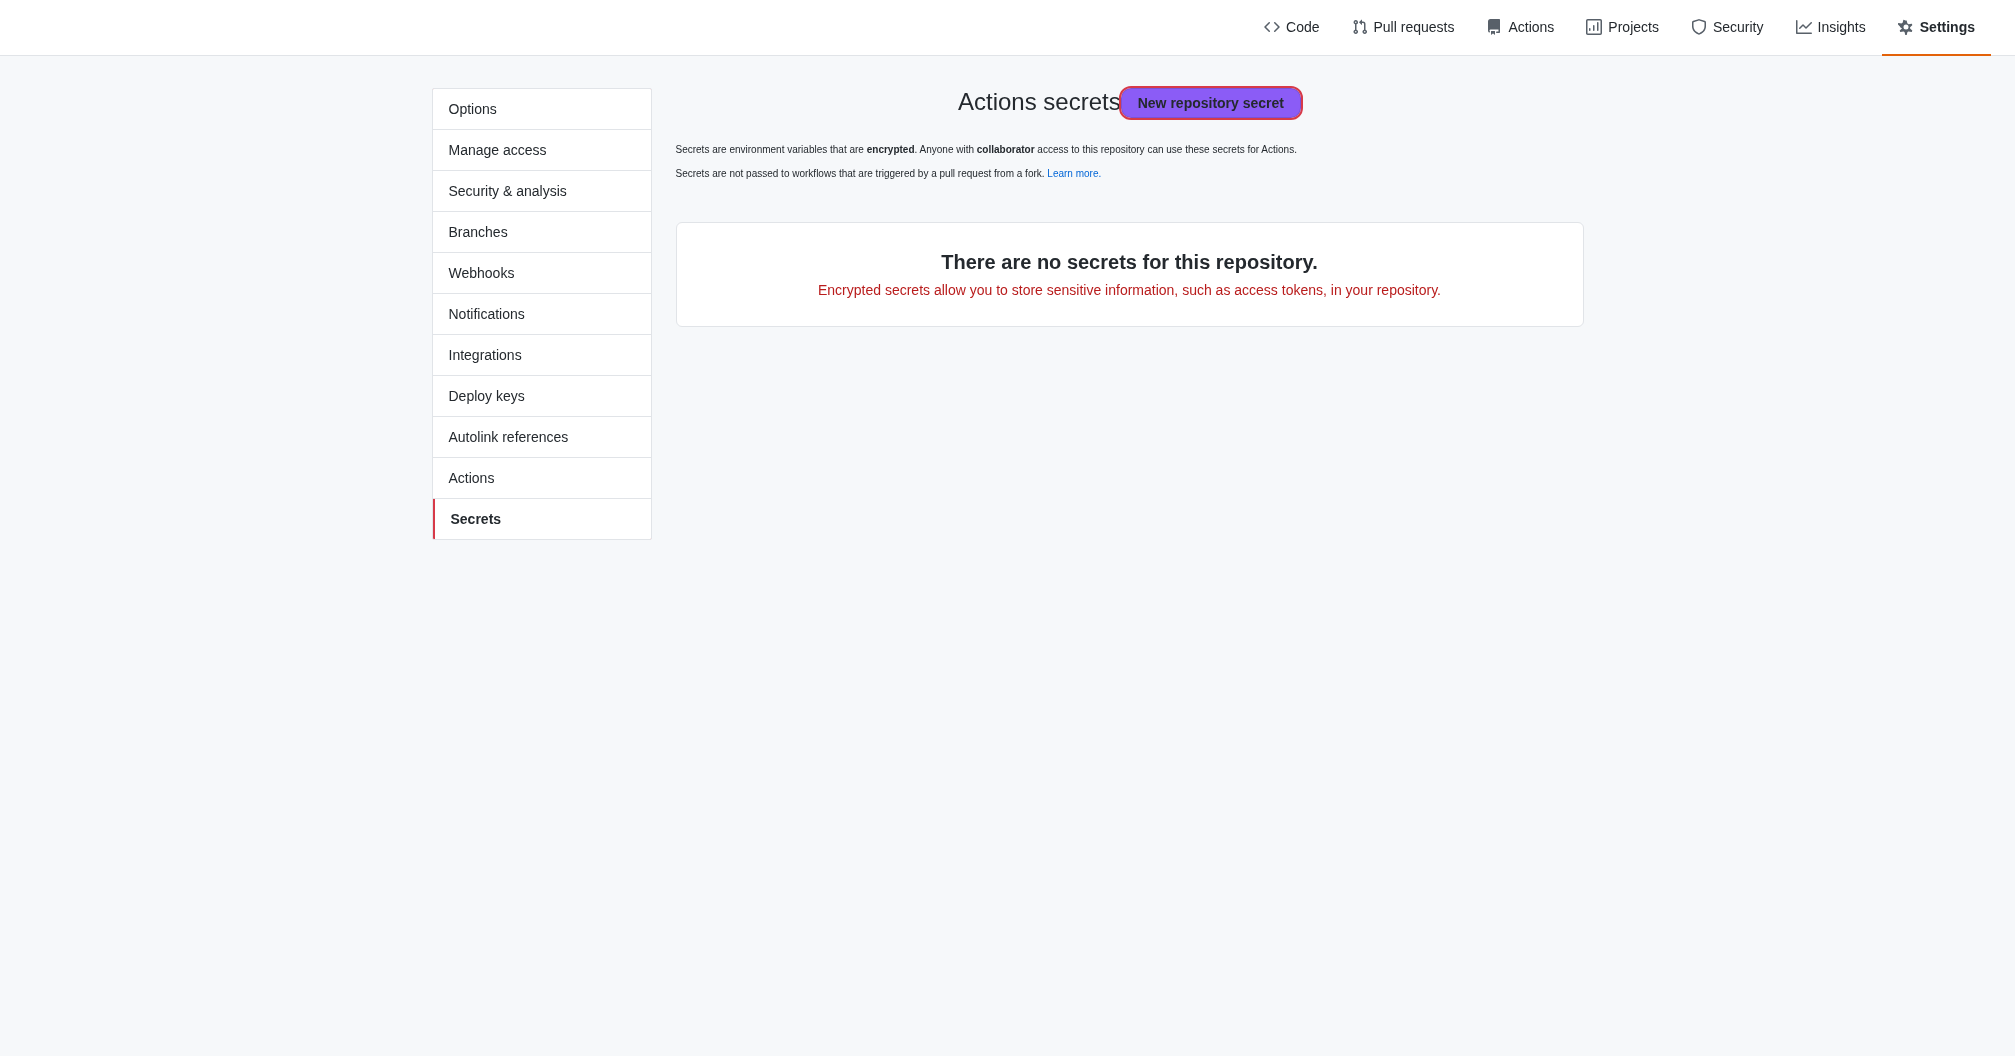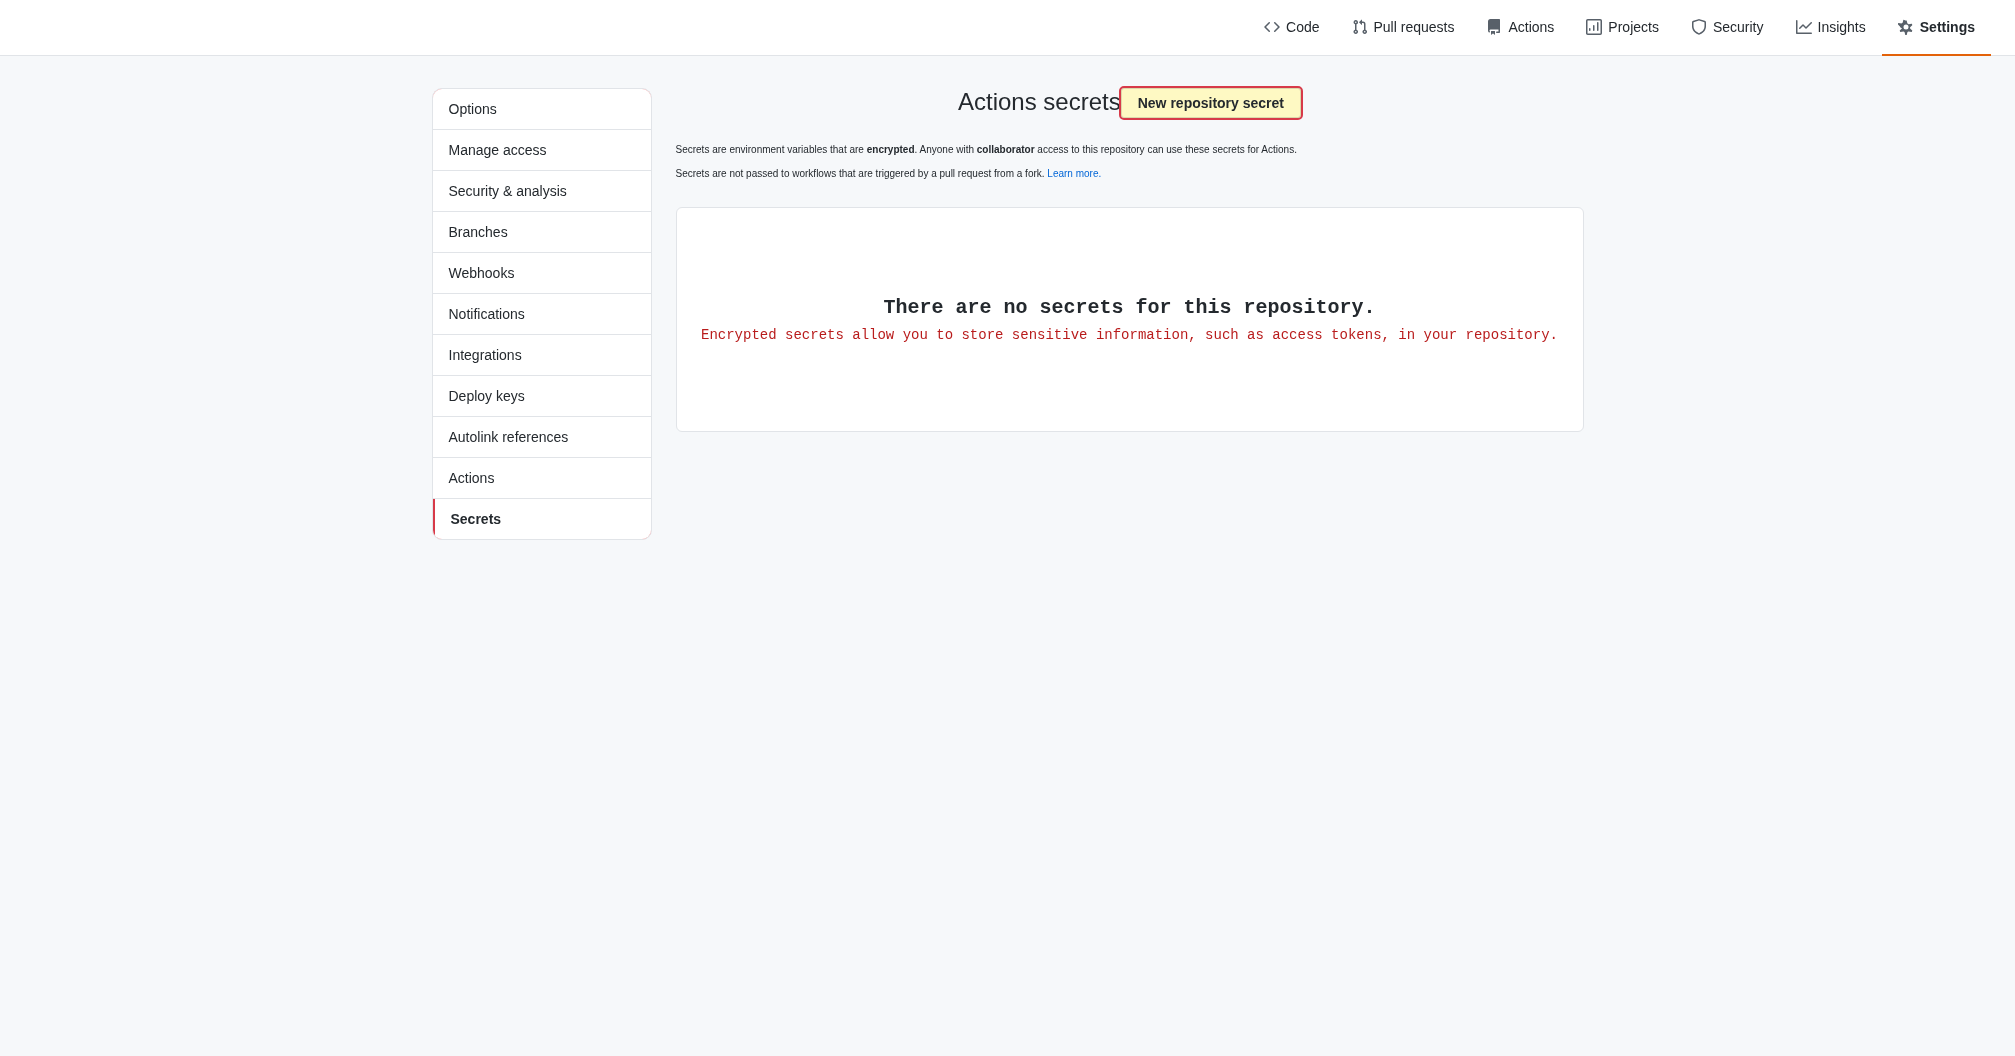--- a/index.html
+++ b/index.html
@@ -52,21 +52,21 @@
       padding: 0 24px;
       gap: 24px;
       align-items: flex-start;
     }
     
     .sidebar {
       width: 220px;
       flex-shrink: 0;
       background: #fca5a5;
       border: 1px solid #e1e4e8;
-      border-radius: 10px;
+      border-radius: 2px;
       overflow: hidden;
     }
     .sidebar-item {
       display: block;
       padding: 12px 16px;
       color: #24292e;
       font-size: 14px;
       cursor: pointer;
       border-bottom: 1px solid #e1e4e8;
       text-decoration: none;
@@ -94,23 +94,23 @@
     .content-title {
       font-size: 24px;
       font-weight: 400;
       color: #24292e;
     }
     .btn-new-secret {
       padding: 6px 16px;
       font-size: 14px;
       font-weight: 600;
       color: #24292e;
-      background: #fef9c3;
+      background: #8b5cf6;
       border: 1px solid rgba(27,31,35,0.15);
-      border-radius: 3px;
+      border-radius: 10px;
       cursor: pointer;
       white-space: nowrap;
       outline: 2px solid #d73a49;
       outline-offset: 0px;
     }
     .description-text {
       color: #24292e;
       font-size: 10px;
       line-height: 1.6;
       margin-bottom: 8px;
@@ -119,24 +119,23 @@
       font-weight: 600;
     }
     .learn-more {
       color: #0366d6;
       text-decoration: none;
     }
     .empty-box {
       border: 1px solid #e1e4e8;
       border-radius: 6px;
       background: #fff;
-      margin-top: 25px;
-      padding: 88px 24px;
+      margin-top: 40px;
+      padding: 28px 24px;
       text-align: center;
-      font-family: Liberation Mono, monospace;
     }
     .empty-title {
       font-size: 20px;
       font-weight: 700;
       color: #24292e;
       margin-bottom: 8px;
     }
     .empty-subtitle {
       font-size: 14px;
       color: #b91c1c;

